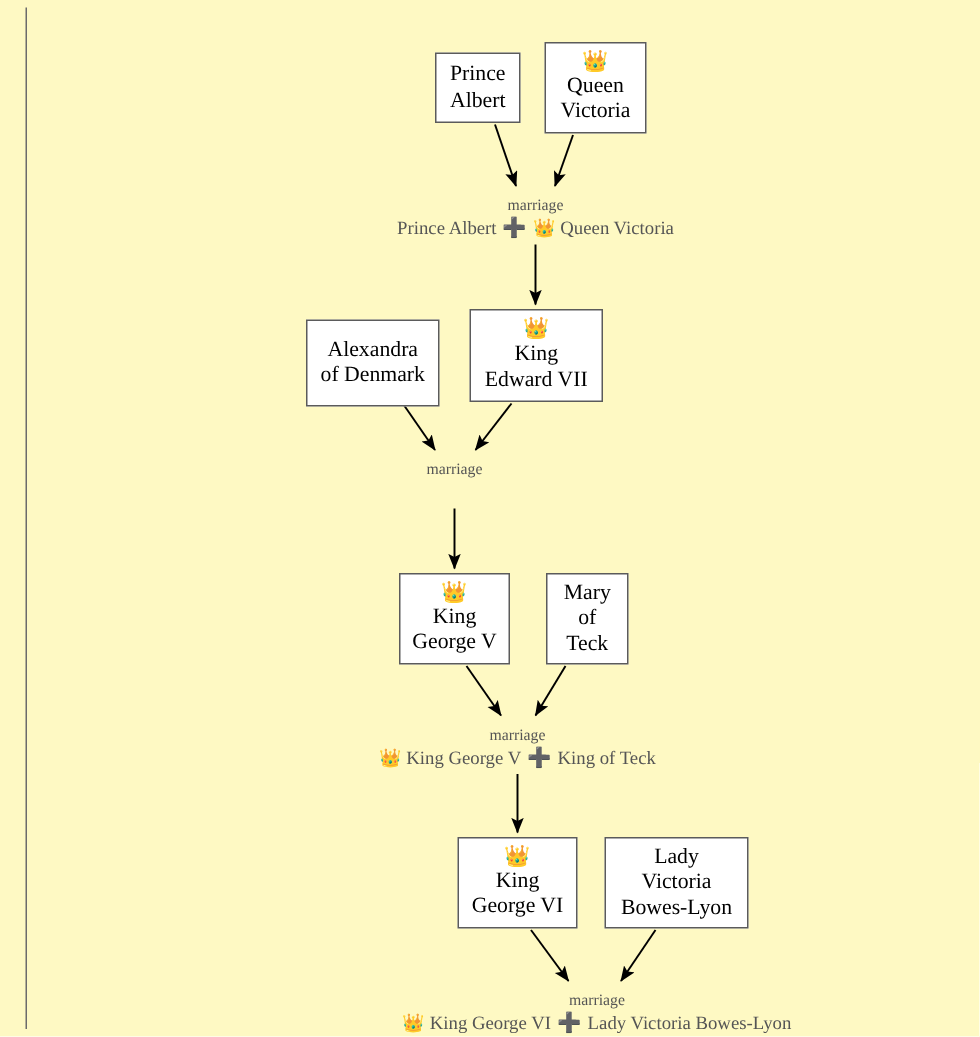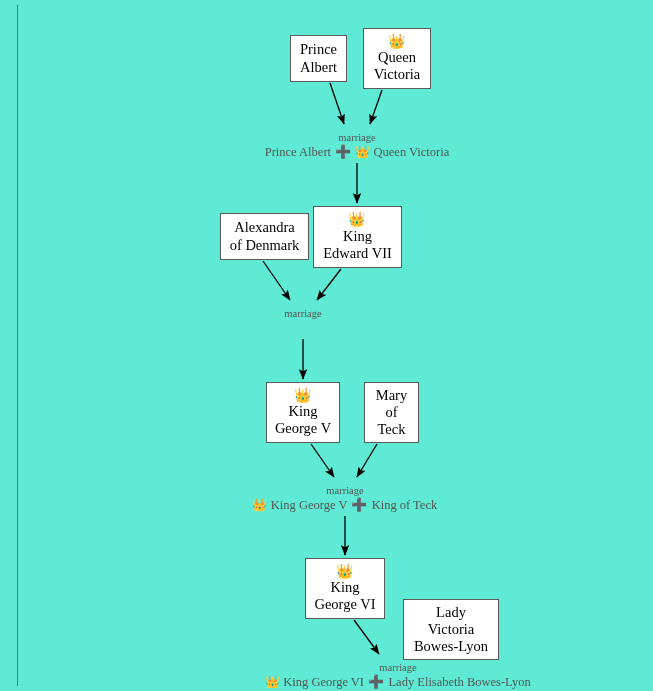--- a/index.html
+++ b/index.html
@@ -4,21 +4,21 @@
 <style>
   html, body {
     margin: 0;
     padding: 0;
     background: #ffffff;
   }
   #canvas {
     position: relative;
     width: 653px;
     height: 691px;
-    background: #5eead4;
+    background: #fef9c3;
     font-family: "Liberation Serif", "DejaVu Serif", serif;
     overflow: hidden;
   }
   #edge-layer {
     position: absolute;
     left: 0;
     top: 0;
     width: 653px;
     height: 691px;
     pointer-events: none;
@@ -118,21 +118,21 @@
   <div id="nodes-layer">
       <div class="person-box" style="left: 290px; top: 35px; width: 57px; height: 47px;">
         <span class="name-line">Prince</span>
         <span class="name-line">Albert</span>
       </div>
       <div class="person-box" style="left: 363px; top: 28px; width: 68px; height: 61px;">
         <span class="crown">👑</span>
         <span class="name-line">Queen</span>
         <span class="name-line">Victoria</span>
       </div>
-      <div class="person-box" style="left: 220px; top: 213px; width: 89px; height: 47px;">
+      <div class="person-box" style="left: 204px; top: 213px; width: 89px; height: 58px;">
         <span class="name-line">Alexandra</span>
         <span class="name-line">of Denmark</span>
       </div>
       <div class="person-box" style="left: 313px; top: 206px; width: 89px; height: 62px;">
         <span class="crown">👑</span>
         <span class="name-line">King</span>
         <span class="name-line">Edward VII</span>
       </div>
       <div class="person-box" style="left: 266px; top: 382px; width: 74px; height: 61px;">
         <span class="crown">👑</span>
@@ -142,37 +142,37 @@
       <div class="person-box" style="left: 364px; top: 382px; width: 55px; height: 61px;">
         <span class="name-line">Mary</span>
         <span class="name-line">of</span>
         <span class="name-line">Teck</span>
       </div>
       <div class="person-box" style="left: 305px; top: 558px; width: 80px; height: 61px;">
         <span class="crown">👑</span>
         <span class="name-line">King</span>
         <span class="name-line">George VI</span>
       </div>
-      <div class="person-box" style="left: 403px; top: 558px; width: 96px; height: 61px; margin-top: 41px;">
+      <div class="person-box" style="left: 403px; top: 558px; width: 96px; height: 61px;">
         <span class="name-line">Lady</span>
         <span class="name-line">Victoria</span>
         <span class="name-line">Bowes-Lyon</span>
       </div>
     </div>
   <div id="marriages-layer">
       <div class="marriage-node" style="top: 131px; left: 0px; width: 714px; text-align: center;">
         <span class="m-title">marriage</span>
         <span class="m-pair"><span>Prince Albert</span> <span class="plus">➕</span> <span class="crown-sm">👑</span> <span>Queen Victoria</span></span>
       </div>
       <div class="marriage-node" style="top: 307px; left: 0px; width: 606px; text-align: center;">
         <span class="m-title">marriage</span>
       </div>
       <div class="marriage-node" style="top: 484px; left: 0px; width: 690px; text-align: center;">
         <span class="m-title">marriage</span>
         <span class="m-pair"><span class="crown-sm">👑</span> <span>King George V</span> <span class="plus">➕</span> <span>King of Teck</span></span>
       </div>
       <div class="marriage-node" style="top: 661px; left: 0px; width: 796px; text-align: center;">
         <span class="m-title">marriage</span>
-        <span class="m-pair"><span class="crown-sm">👑</span> <span>King George VI</span> <span class="plus">➕</span> <span>Lady Elisabeth Bowes-Lyon</span></span>
+        <span class="m-pair"><span class="crown-sm">👑</span> <span>King George VI</span> <span class="plus">➕</span> <span>Lady Victoria Bowes-Lyon</span></span>
       </div>
     </div>
 
 </div>
 
 </body></html>

